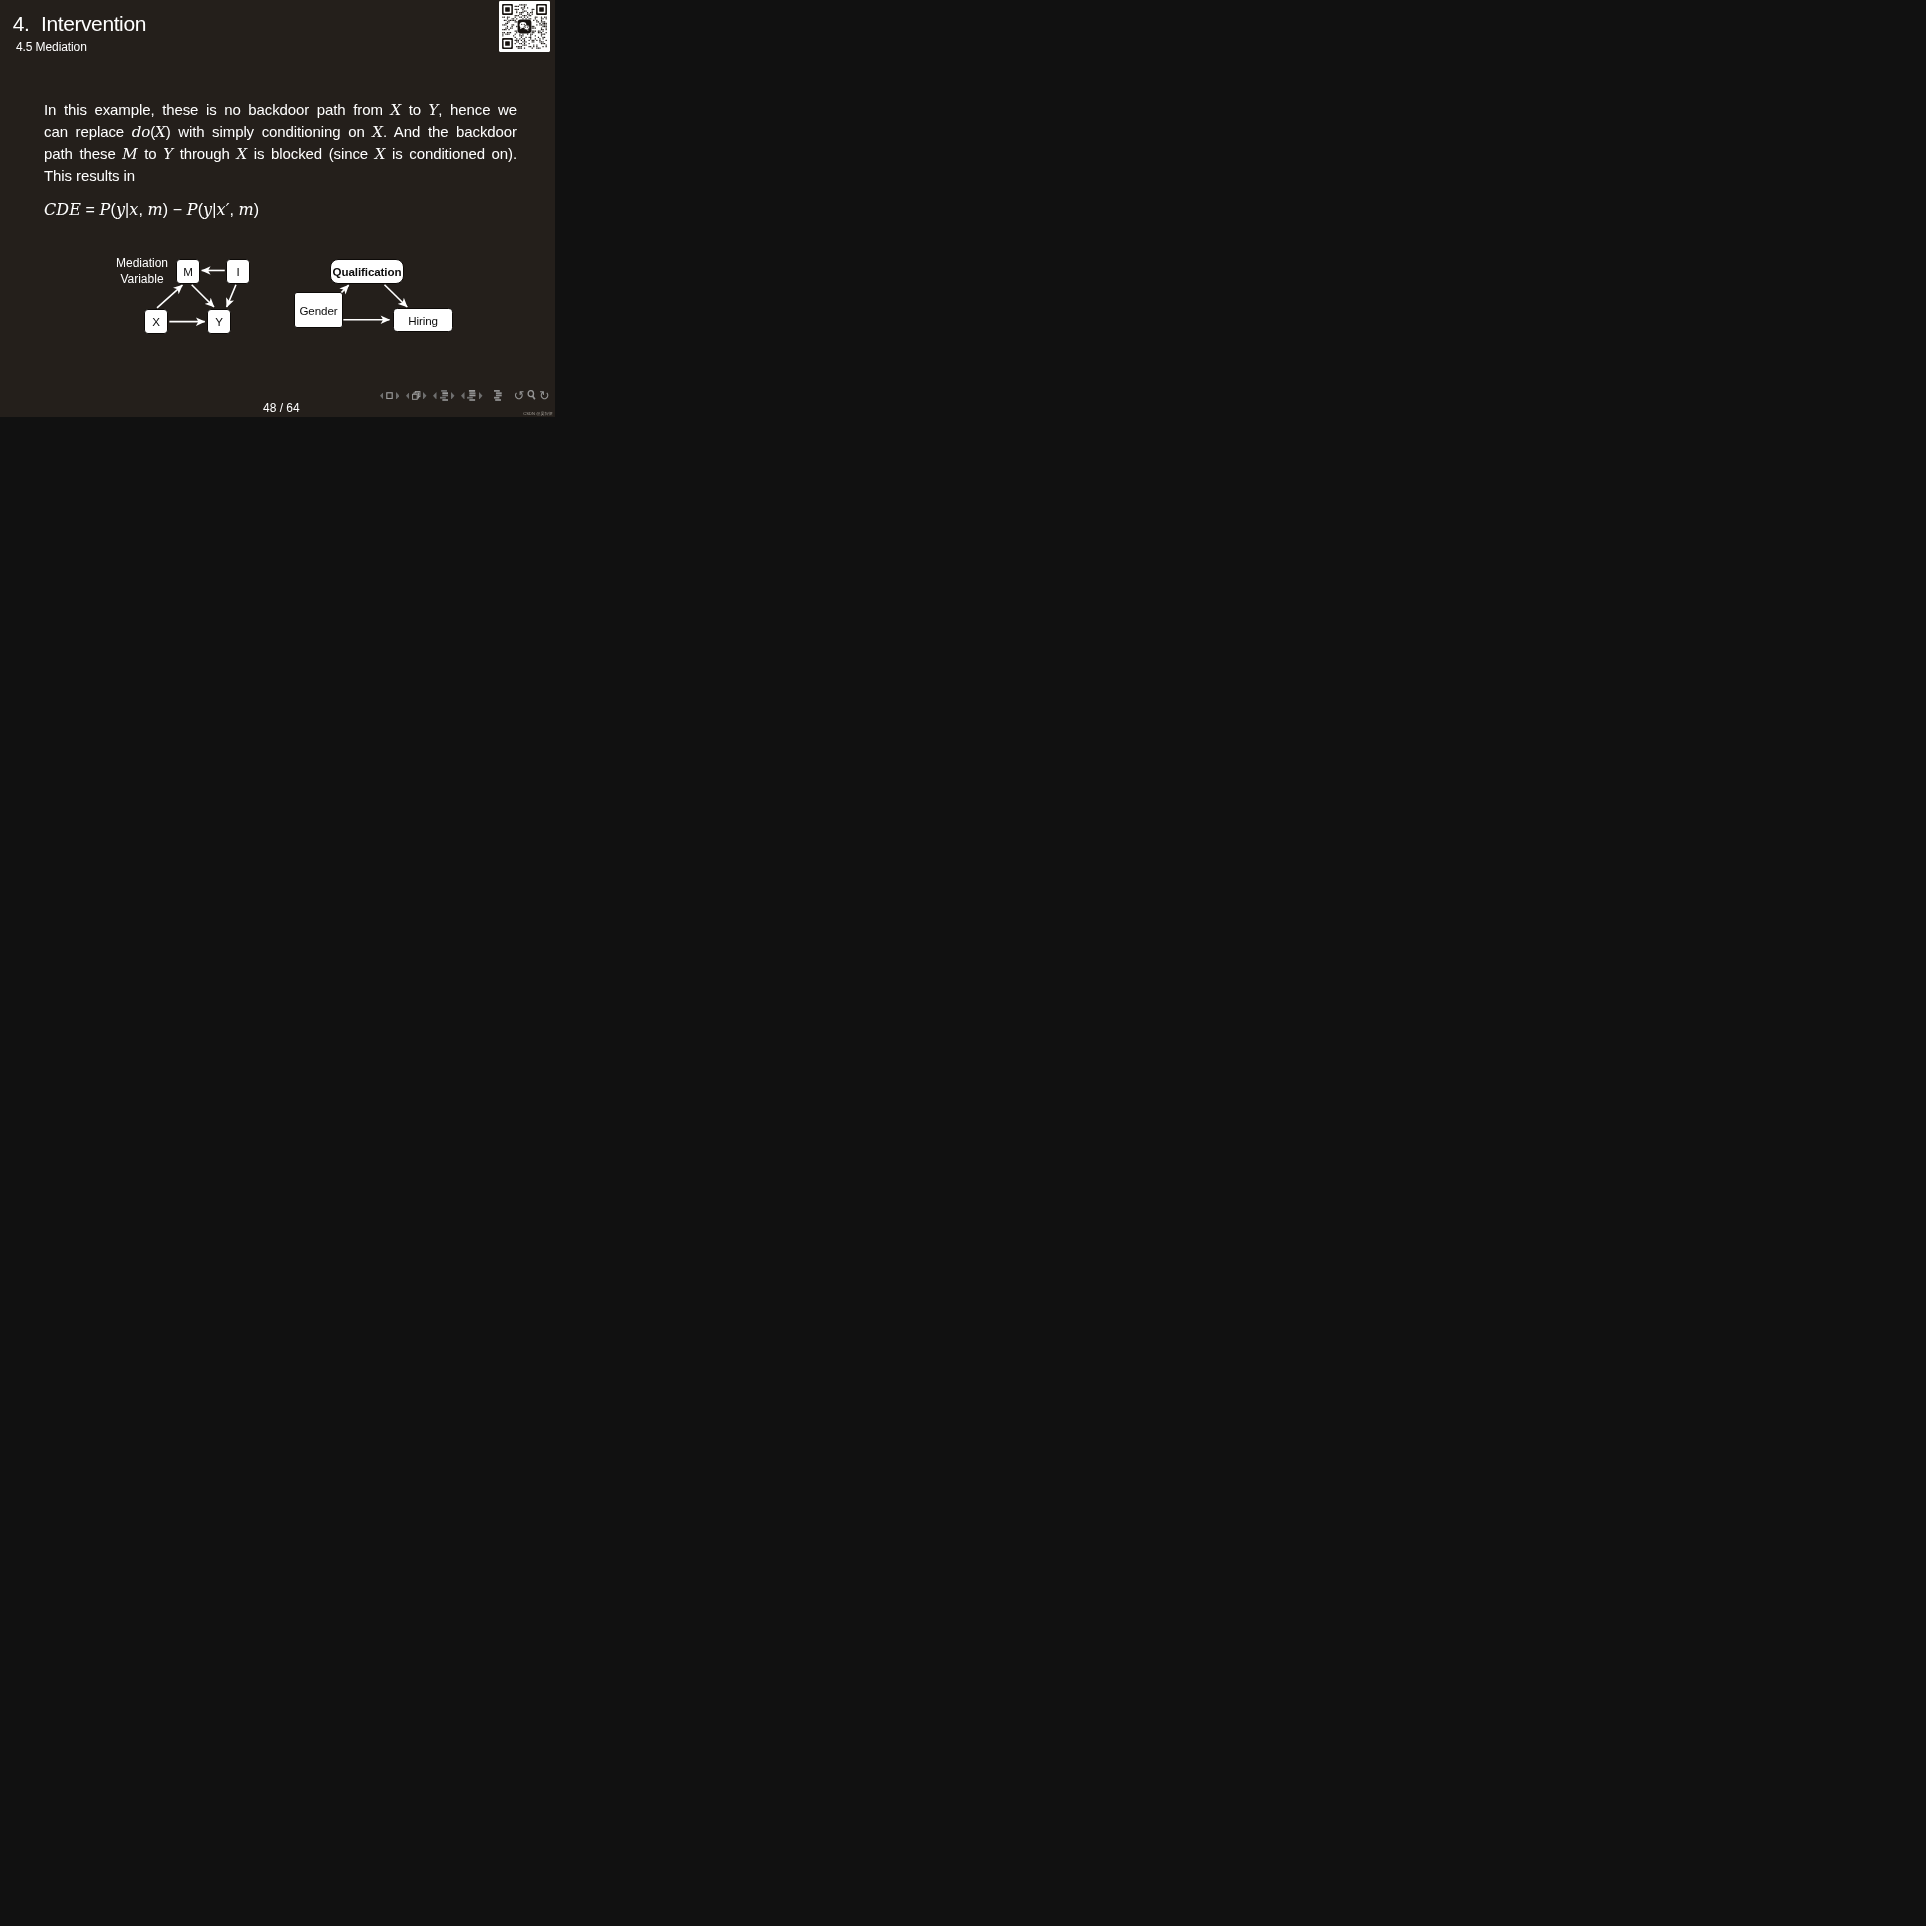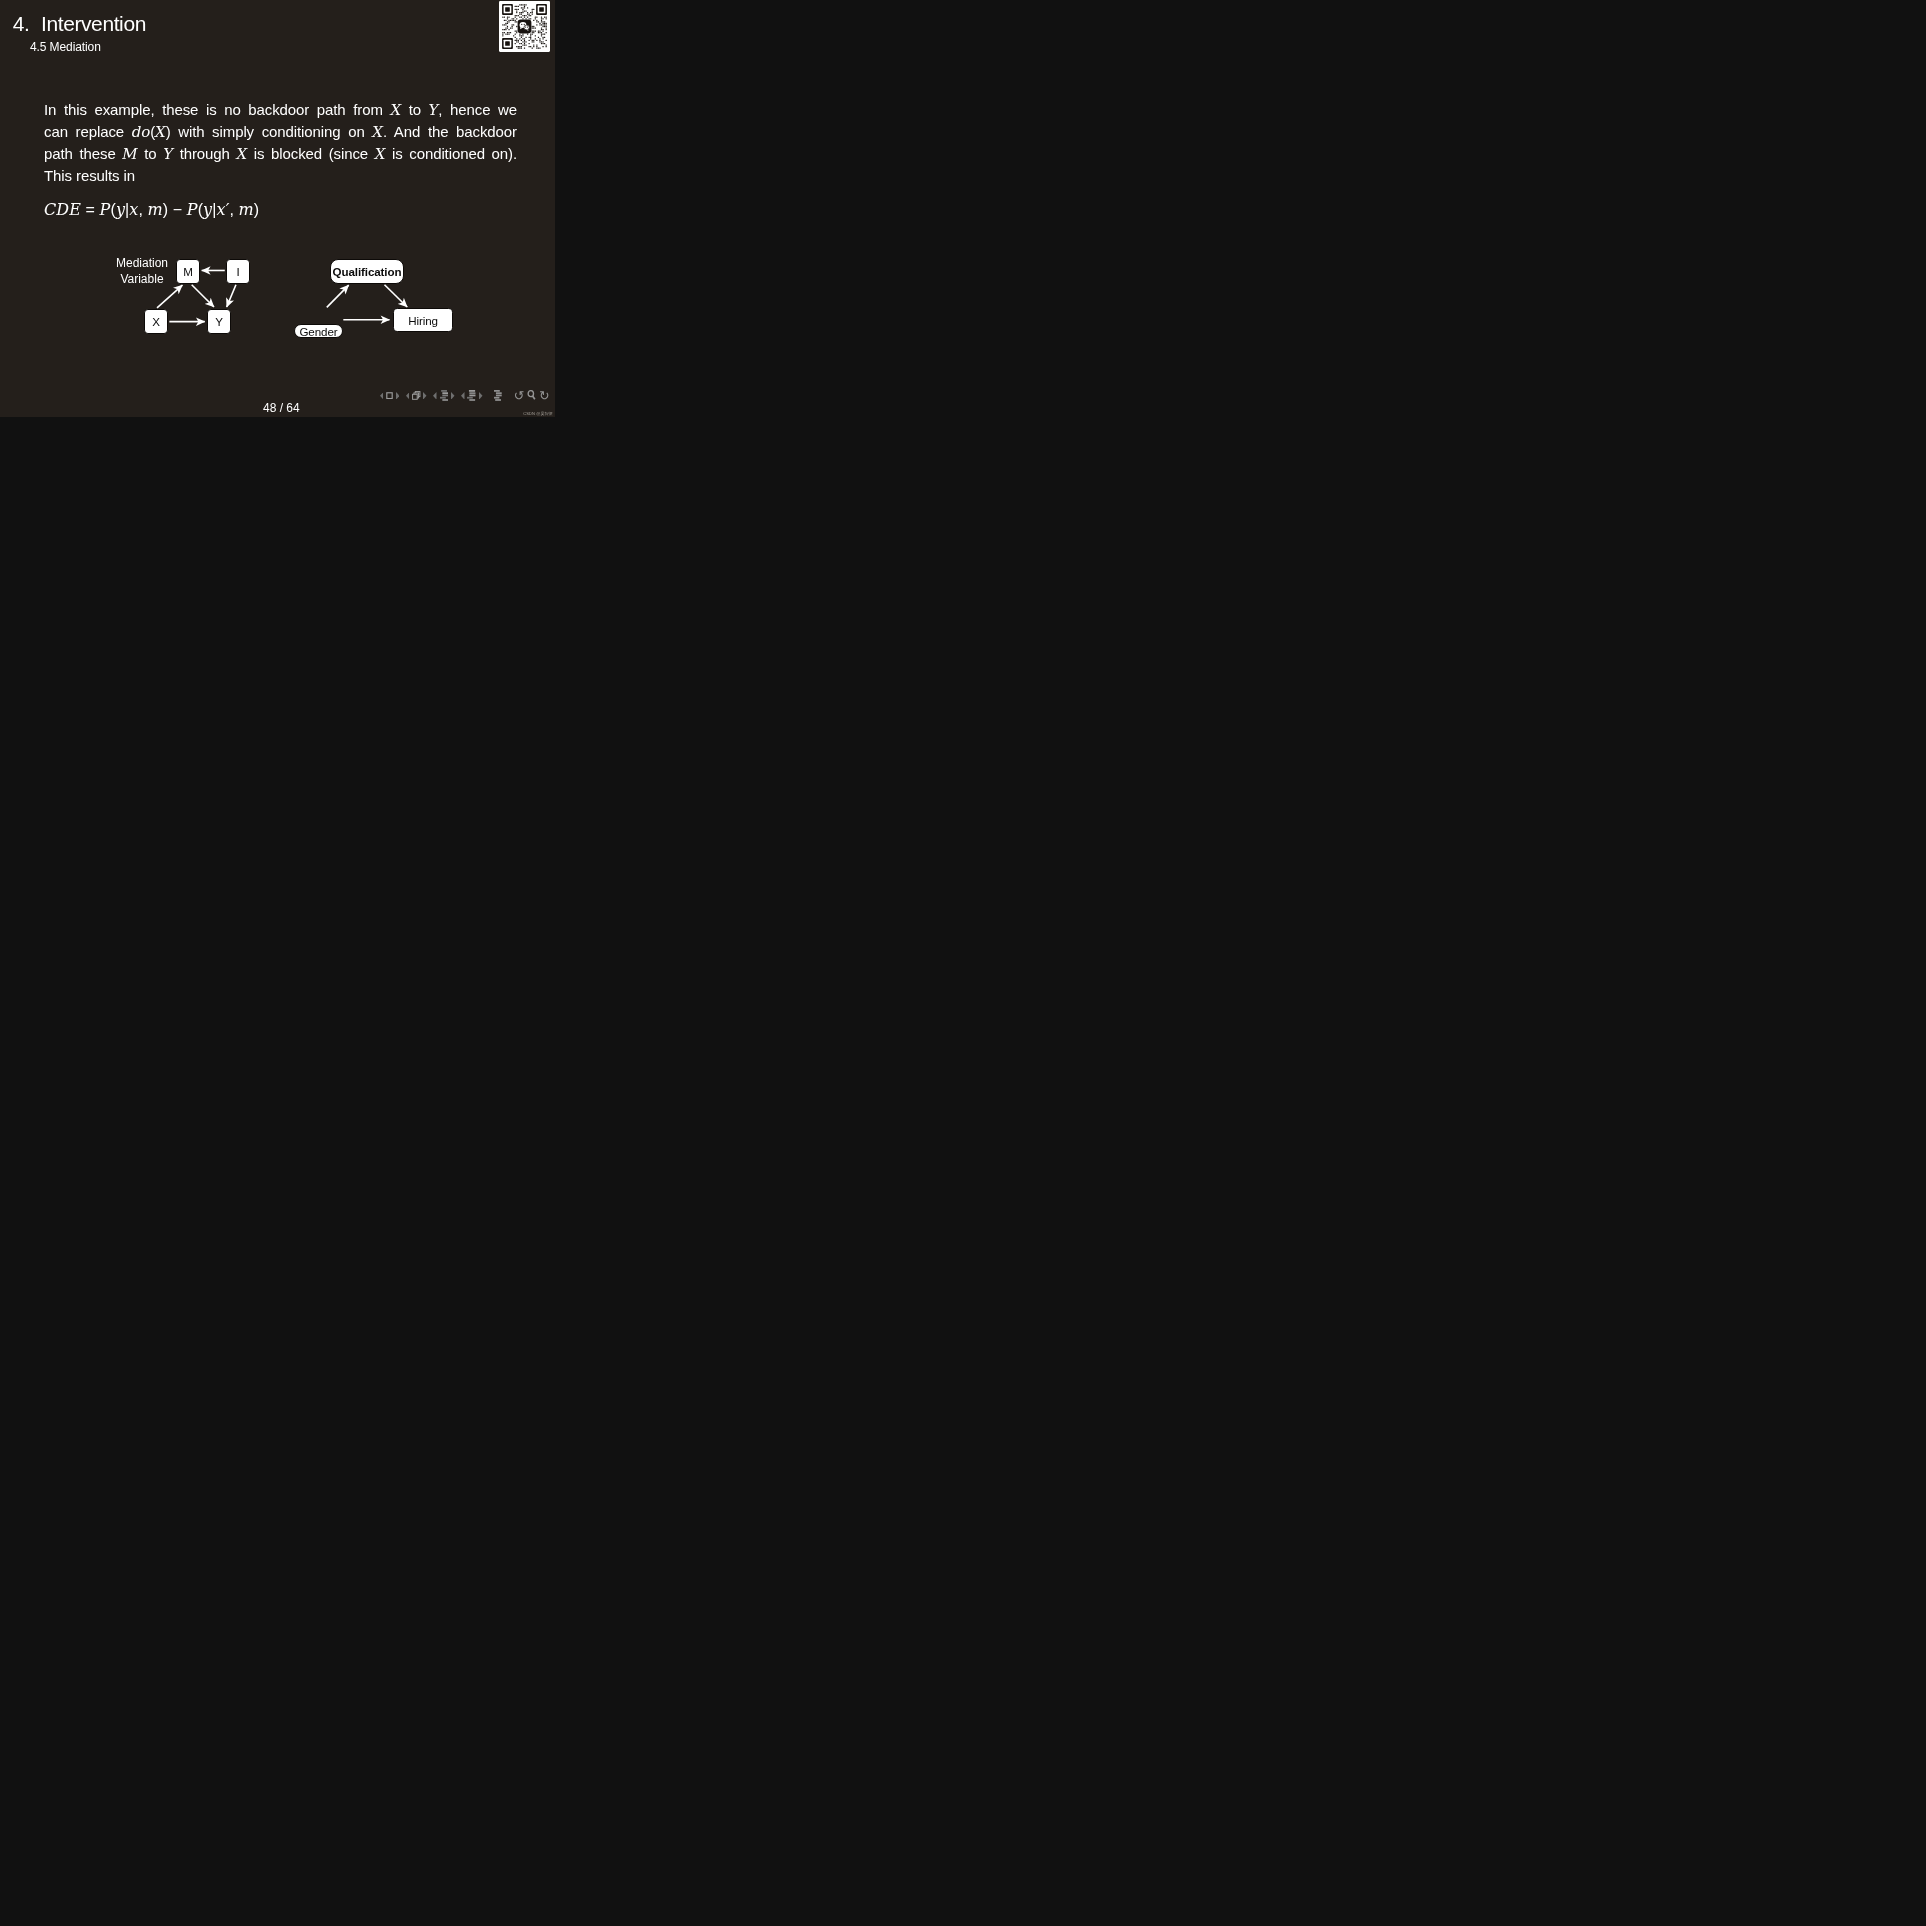--- a/index.html
+++ b/index.html
@@ -10,21 +10,21 @@
   *{margin:0;padding:0;box-sizing:border-box;}
   html,body{background:#111;}
   .slide{
     position:relative; width:555px; height:417px; overflow:hidden;
     background:var(--background); color:var(--text);
     font-family:"Liberation Sans","DejaVu Sans",sans-serif;
     padding-left:38px;
   }
   .frametitle{position:absolute; left:12.7px; top:11.6px; font-size:21px; letter-spacing:-0.4px; white-space:nowrap;}
   .frametitle .num{margin-right:11.6px;}
-  .framesubtitle{position:absolute; left:30px; top:40px; font-size:12px; letter-spacing:-0.1px;}
+  .framesubtitle{position:absolute; left:16px; top:40px; font-size:12px; letter-spacing:-0.1px;}
   .qr{position:absolute; left:499px; top:0.8px; width:51px; height:51px;}
   .bodytext{position:absolute; left:44px; top:99px; width:473px; font-size:15px; line-height:21px; letter-spacing:-0.1px;}
   .bodytext .line{text-align:justify; text-align-last:justify;}
   .bodytext .line.last{text-align:left; text-align-last:left;}
   .math{font-family:"DejaVu Serif","Liberation Serif",serif; font-style:italic;}
   .formula{position:absolute; left:44px; top:199px; width:473px; font-size:16px; line-height:21px; text-align:left; letter-spacing:0.1px;}
   .edges{position:absolute; left:0; top:0; z-index:1; pointer-events:none;}
   .node{
     position:absolute; z-index:2; background:var(--node_fill); color:var(--node_text);
     border:0.8px solid var(--node_border); border-radius:3.9px;
@@ -344,21 +344,21 @@
   <div class="diagram-label">
     <div>Mediation</div>
     <div>Variable</div>
   </div>
   <div class="node" style="left:176px;top:259px;width:24px;height:25px;">M</div>
   <div class="node" style="left:226px;top:259px;width:24px;height:25px;">I</div>
   <div class="node" style="left:144px;top:309px;width:24px;height:25px;">X</div>
   <div class="node" style="left:207px;top:309px;width:24px;height:25px;">Y</div>
 
   <div class="node" style="left:330px;top:259px;width:74px;height:25px;border-radius:8px;font-weight:bold;">Qualification</div>
-  <div class="node" style="left:294px;top:324px;width:49px;height:14px;border-radius:10px;">Gender</div>
+  <div class="node" style="left:294px;top:292px;width:49px;height:36px;border-radius:3px;">Gender</div>
   <div class="node" style="left:393px;top:308px;width:60px;height:24px;border-radius:4.6px;">Hiring</div>
 
   <div class="footer-nav">
     <svg width="3.5" height="7.7" viewBox="0 0 9 20">
         <polygon points="9,0 0,10 9,20" fill="#6f6f6f"></polygon>
       </svg>
     <svg width="7" height="7.3" viewBox="0 0 18 19">
         <rect x="2" y="2" width="14" height="15" fill="none" stroke="#9c9c9c" stroke-width="3"></rect>
       </svg>
     <svg width="3.5" height="7.7" viewBox="0 0 9 20">

